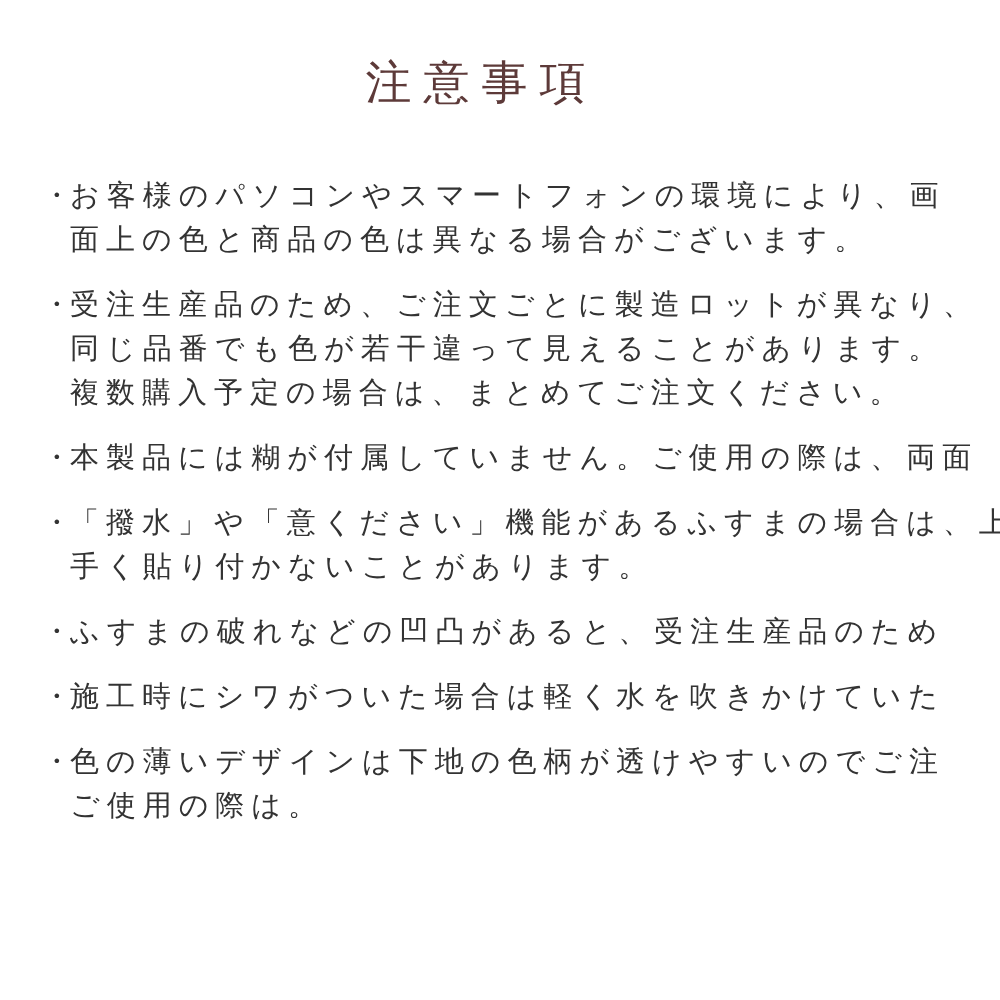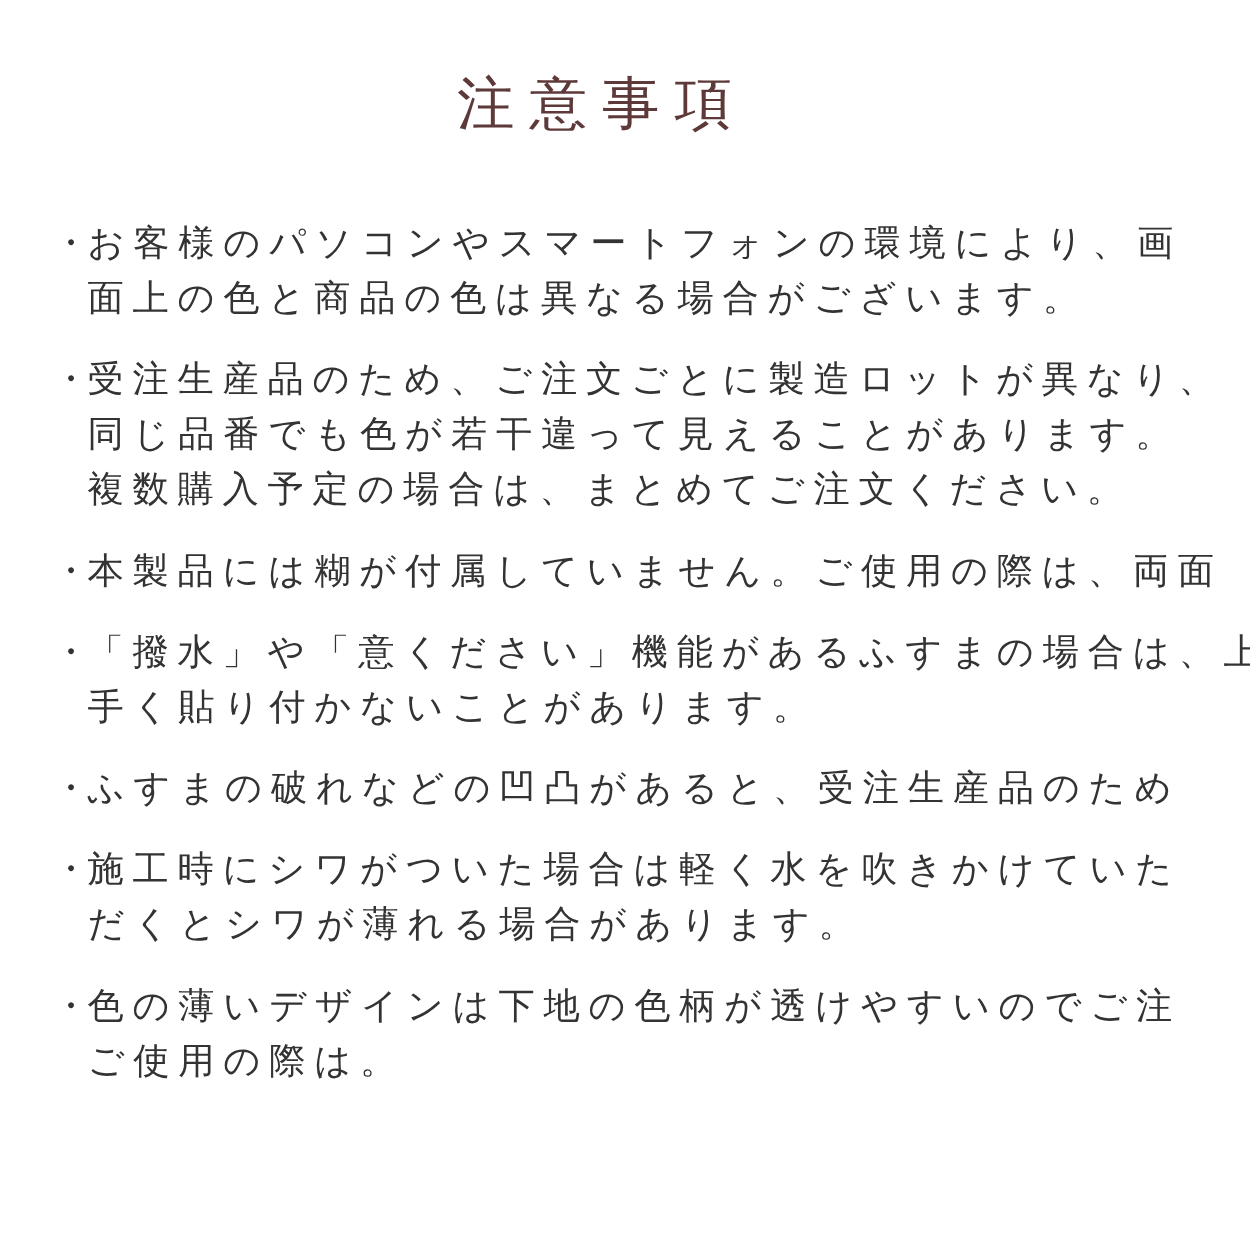--- a/index.html
+++ b/index.html
@@ -112,21 +112,20 @@
       <span class="bullet">・</span>
       <span class="item-text">
         <span class="line">ふすまの破れなどの凹凸があると、受注生産品のため</span>
       </span>
     </li>
 
     <li class="notice-item">
       <span class="bullet">・</span>
       <span class="item-text">
         <span class="line">施工時にシワがついた場合は軽く水を吹きかけていた</span>
-        <span class="line">だくとシワが薄れる場合があります。</span>
       </span>
     </li>
 
     <li class="notice-item">
       <span class="bullet">・</span>
       <span class="item-text">
         <span class="line">色の薄いデザインは下地の色柄が透けやすいのでご注</span>
         <span class="line">ご使用の際は。</span>
       </span>
     </li>

